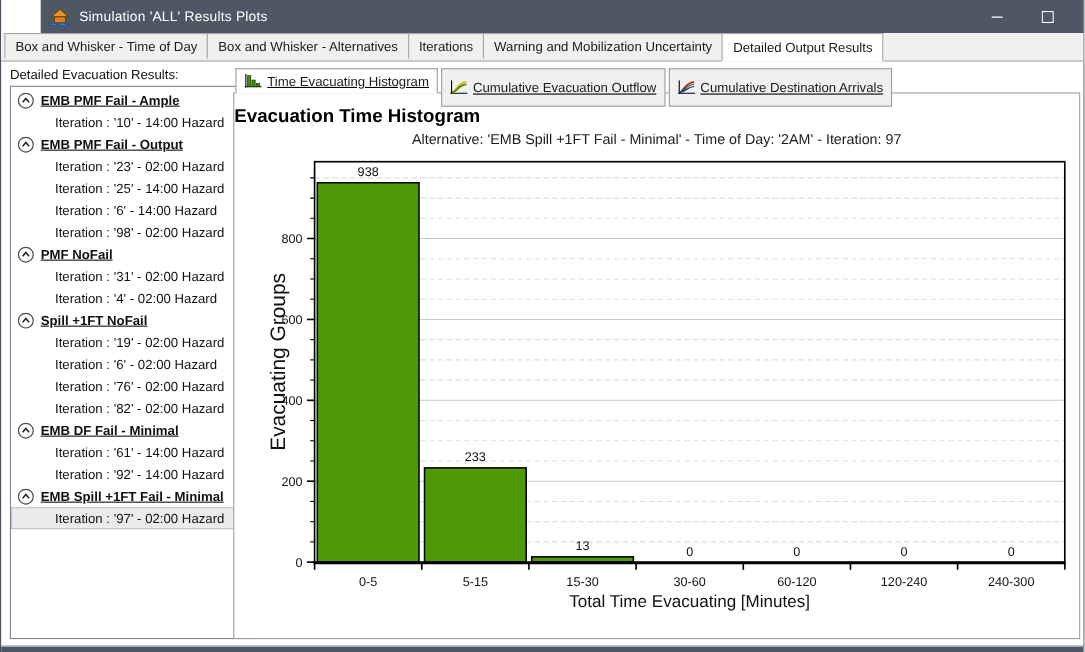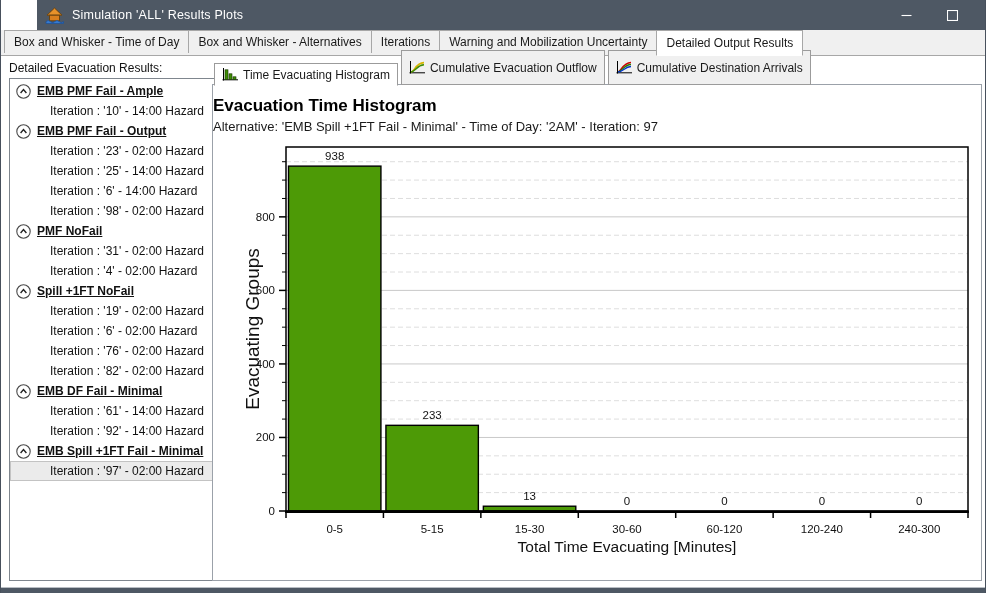--- a/index.html
+++ b/index.html
@@ -41,33 +41,33 @@
   }
   .tree-group { display: flex; align-items: center; height: 20px; padding-left: 6px; gap: 6px; }
   .tree-group-label { font-size: 12px; font-weight: 700; text-decoration: underline; color: #111; white-space: nowrap; }
   .tree-item {
     height: 20px; line-height: 20px; padding-left: 40px; font-size: 12px; color: #111;
     white-space: nowrap; cursor: default;
   }
   .tree-item.selected { background: #ebebeb; outline: 1px solid #c3c3c3; outline-offset: -1px; }
   
   .chart-panel { position: absolute; left: 211px; top: 62px; width: 770px; height: 519px; }
-  .plot-tabs { position: relative; z-index: 2; display: flex; align-items: flex-end; height: 23px; padding-left: 2px; }
+  .plot-tabs { position: relative; z-index: 2; display: flex; height: 23px; padding-left: 2px; text-decoration: underline; }
   .plot-tab {
     display: flex; align-items: center; gap: 5px; font-size: 12px; color: #1a1a1a;
     background: #f0f0f0; border: 1px solid #9b9b9b; height: 35px; padding: 0 7px;
     margin-right: 3px; white-space: nowrap; cursor: default;
   }
   .plot-tab.active { background: #fff; height: 23px; border-bottom: 1px solid #fff; margin-bottom: -1px; }
   .panel-body {
     position: absolute; left: 0; top: 22px; width: 770px; height: 497px;
     border: 1px solid #9ba1a9; background: #fff;
   }
   .chart-title { margin-top: 11px; text-align: left; font-size: 17px; font-weight: 700; color: #000; }
-  .chart-subtitle { margin-top: 3px; text-align: left; font-size: 13px; color: #1a1a1a; }
+  .chart-subtitle { margin-top: 3px; text-align: center; font-size: 13px; color: #1a1a1a; }
   #plotSvg { position: absolute; left: 0; top: 55px; }
   #plotSvg text { font-family: "Liberation Sans", sans-serif; fill: #111; }
   
   .bottom-frame {
     position: absolute; left: 0; bottom: 0; width: 100%; height: 6px;
     background: #4e5864; border-top: 1px solid #b8bdc3;
   }
 </style>
 </head>
 <body>

